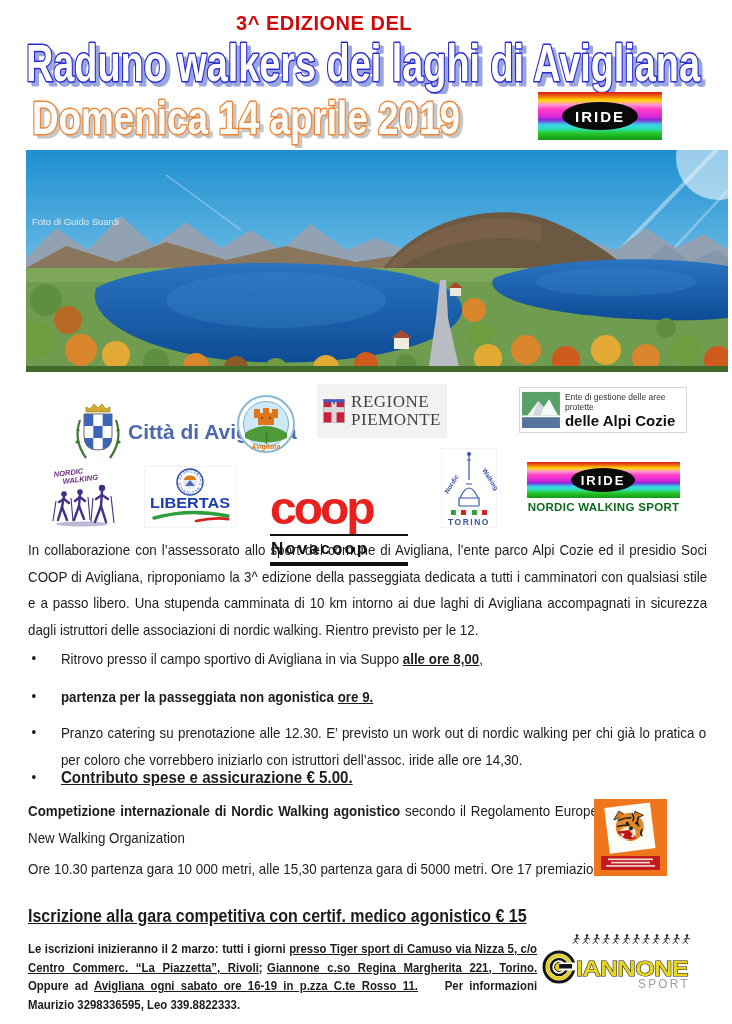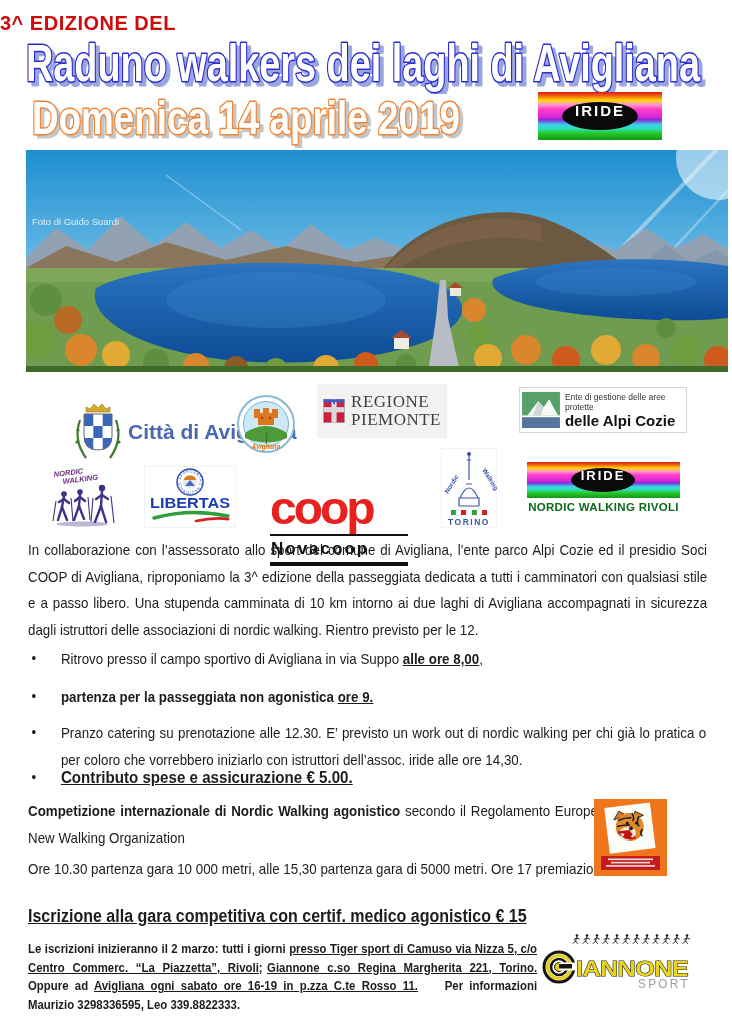--- a/index.html
+++ b/index.html
@@ -3,31 +3,31 @@
 <meta charset="utf-8">
 <style>
   * { margin:0; padding:0; box-sizing:border-box; }
   body { background:#888; }
   .page { position:relative; width:732px; height:1024px; background:#fff; overflow:hidden;
           font-family:"Liberation Sans", sans-serif; color:#1c1c1c; margin:0 auto; }
   .abs { position:absolute; }
   .cond { transform:scaleX(0.89); transform-origin:0 0; }
 
   
-  .edition { top:12px; left:0; width:648px; text-align:left; font-size:20px; font-weight:bold;
+  .edition { top:12px; left:0; width:648px; text-align:center; font-size:20px; font-weight:bold;
              color:#cf0a0a; letter-spacing:.5px; }
   .title-svg { left:20px; top:28px; }
   .date-svg  { left:26px; top:88px; }
 
   
   .rainbow { background:linear-gradient(180deg,#d81818 0%,#f07010 9%,#ffd800 17%,#ff9ad0 26%,
              #ff3cc8 36%,#d828d8 52%,#8828d8 58%,#38d0e8 68%,#30e0c0 76%,#28c828 86%,#109818 100%); }
   .iride-top { left:538px; top:92px; width:124px; height:48px; }
   .iride-oval { position:absolute; background:#0a0a0a; border-radius:50%;
-                display:flex; justify-content:center; }
+                display:flex; align-items:center; justify-content:center; }
   .iride-word { color:#fff; font-weight:bold; letter-spacing:2px; }
 
   
   .photo { left:15px; top:150px; width:702px; height:222px; overflow:hidden;margin-left:11px; }
 
   
   .patro-head { left:28px; top:381px; font-size:17.5px; color:#161616; }
   .citta-text { left:128px; top:420px; font-size:21px; font-weight:bold; color:#4a69ae; }
   .regione { left:317px; top:384px; width:130px; height:54px; background:#f2f2f2;
              display:flex; align-items:center; gap:6px; padding:6px; }
@@ -303,21 +303,21 @@
     </g>
     <text x="28" y="77" text-anchor="middle" font-size="8.5" font-weight="bold" fill="#3a55a8" letter-spacing="1.5" font-family="Liberation Sans, sans-serif">TORINO</text>
   </svg>
 
   <div class="abs iride-rivoli">
     <div class="band rainbow">
       <div class="iride-oval" style="left:44px; top:6px; width:64px; height:24px;">
         <span class="iride-word" style="font-size:13px;">IRIDE</span>
       </div>
     </div>
-    <div class="iride-sub">NORDIC WALKING RIVOLI</div>
+    <div class="iride-sub">NORDIC WALKING SPORT</div>
   </div>
 
   <div class="abs para cond intro">In collaborazione con l’assessorato allo sport del comune di Avigliana, l’ente parco Alpi Cozie ed il presidio Soci COOP di Avigliana, riproponiamo la 3^ edizione della passeggiata  dedicata a tutti i camminatori con qualsiasi stile e a passo libero.  Una stupenda camminata di 10 km intorno ai due laghi di Avigliana accompagnati in sicurezza dagli istruttori delle associazioni di nordic walking. Rientro previsto per le 12.</div>
 
   <div class="abs para cond bullet b1">
     <span class="dot">•</span>
     <span class="bt"><span>Ritrovo presso il campo sportivo di Avigliana in via Suppo </span><span class="bu">alle ore 8,00</span><span>,</span></span>
   </div>
 
   <div class="abs para cond bullet b2">

